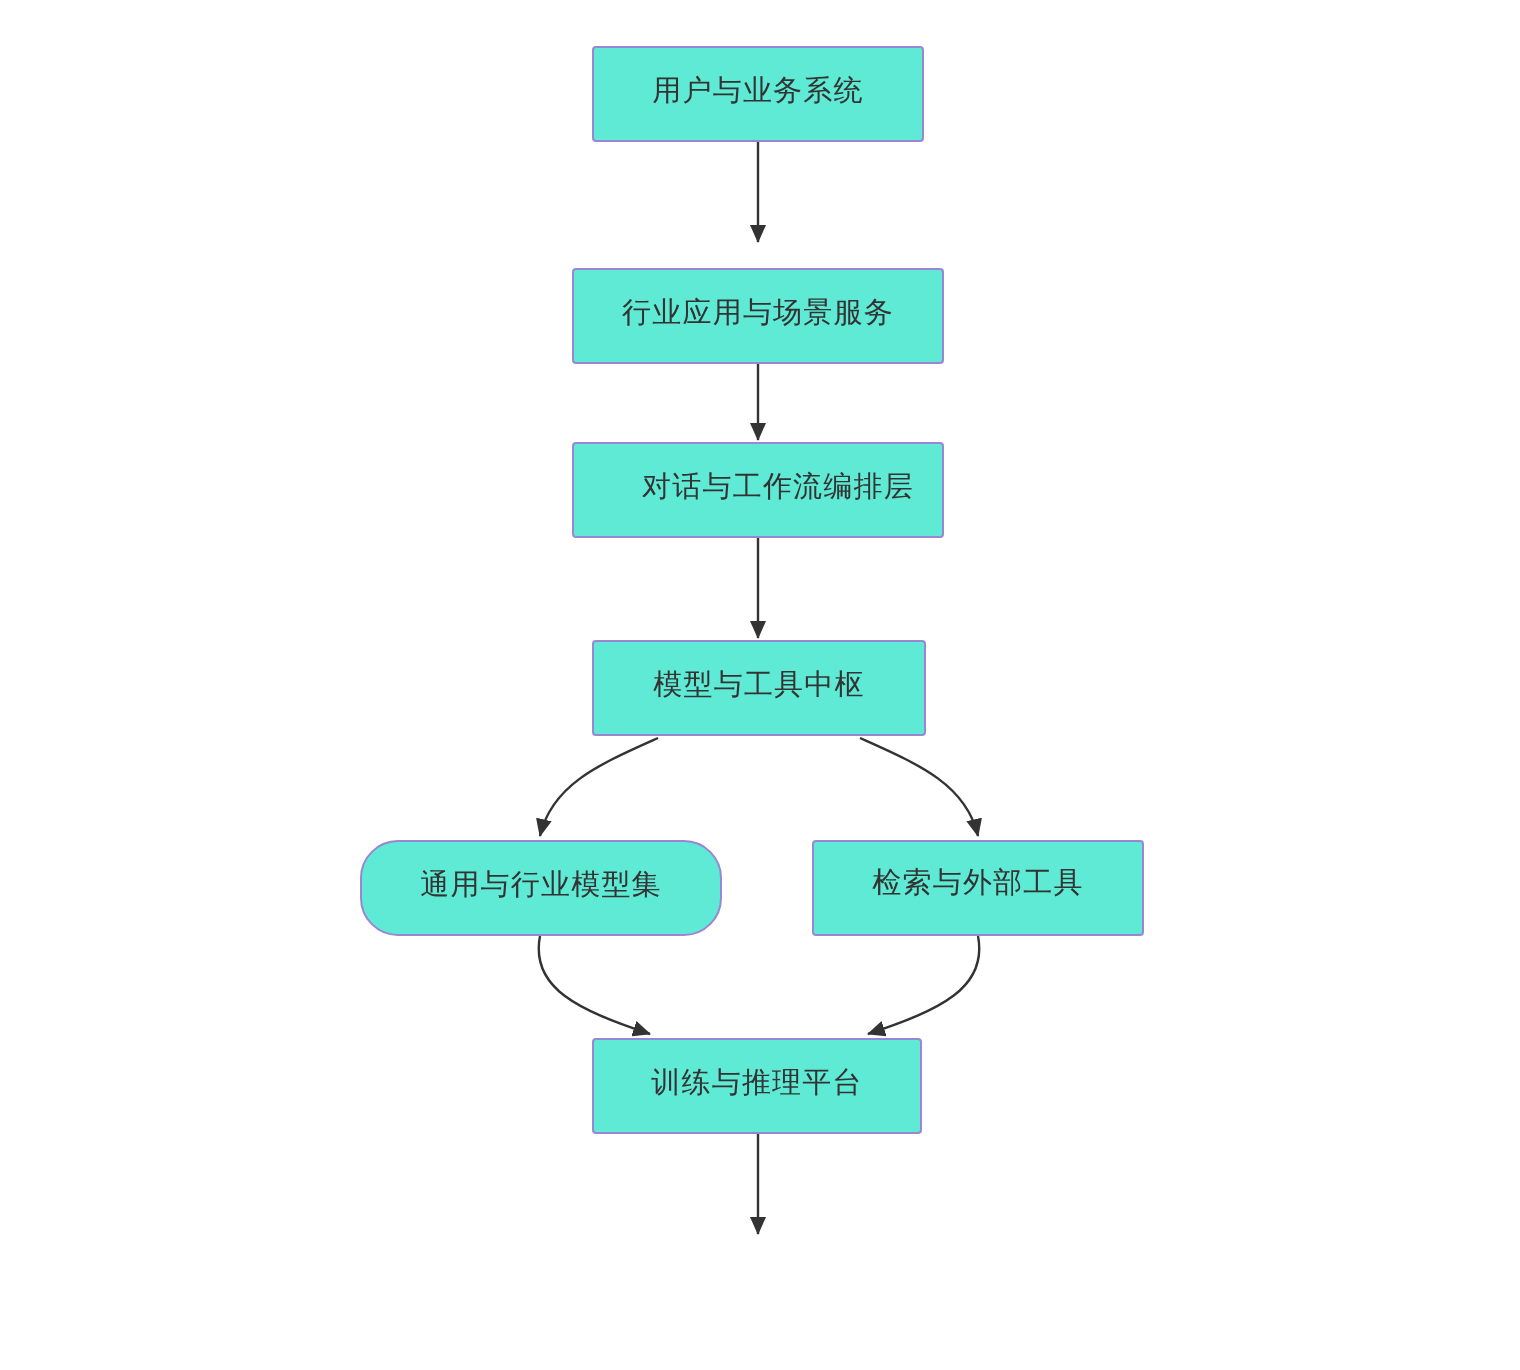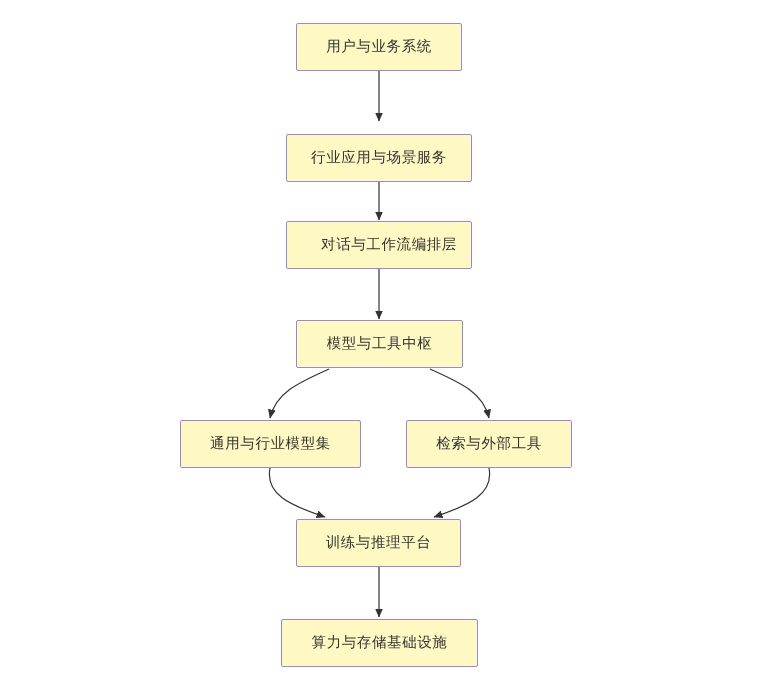--- a/index.html
+++ b/index.html
@@ -24,21 +24,21 @@
     position: absolute;
     left: 0;
     top: 0;
     width: 760px;
     height: 685px;
     pointer-events: none;
   }
   .node {
     position: absolute;
     box-sizing: border-box;
-    background: #fef9c3;
+    background: #5eead4;
     border: 1px solid #9a86d4;
     border-radius: 2px;
     display: flex;
     align-items: center;
     justify-content: center;
     text-align: center;
     color: #333333;
     font-size: 14.5px;
     line-height: 1.2;
     letter-spacing: 0.6px;
@@ -87,29 +87,26 @@
   </div>
 
   <div class="node" style="left:286px; top:221px; width:186px; height:48px;padding-left:20px;">
     <span class="node-label">对话与工作流编排层</span>
   </div>
 
   <div class="node" style="left:296px; top:320px; width:167px; height:48px;">
     <span class="node-label">模型与工具中枢</span>
   </div>
 
-  <div class="node" style="left:180px; top:420px; width:181px; height:48px;">
+  <div class="node" style="left:180px; top:420px; width:181px; height:48px;border-radius:19px;">
     <span class="node-label">通用与行业模型集</span>
   </div>
 
-  <div class="node" style="left:406px; top:420px; width:166px; height:48px;">
+  <div class="node" style="left:406px; top:420px; width:166px; height:48px;font-family:Liberation Mono, monospace;">
     <span class="node-label">检索与外部工具</span>
   </div>
 
   <div class="node" style="left:296px; top:519px; width:165px; height:48px;">
     <span class="node-label">训练与推理平台</span>
   </div>
 
-  <div class="node" style="left:281px; top:619px; width:197px; height:48px;">
-    <span class="node-label">算力与存储基础设施</span>
-  </div>
 
 </div>
 
 </body></html>

